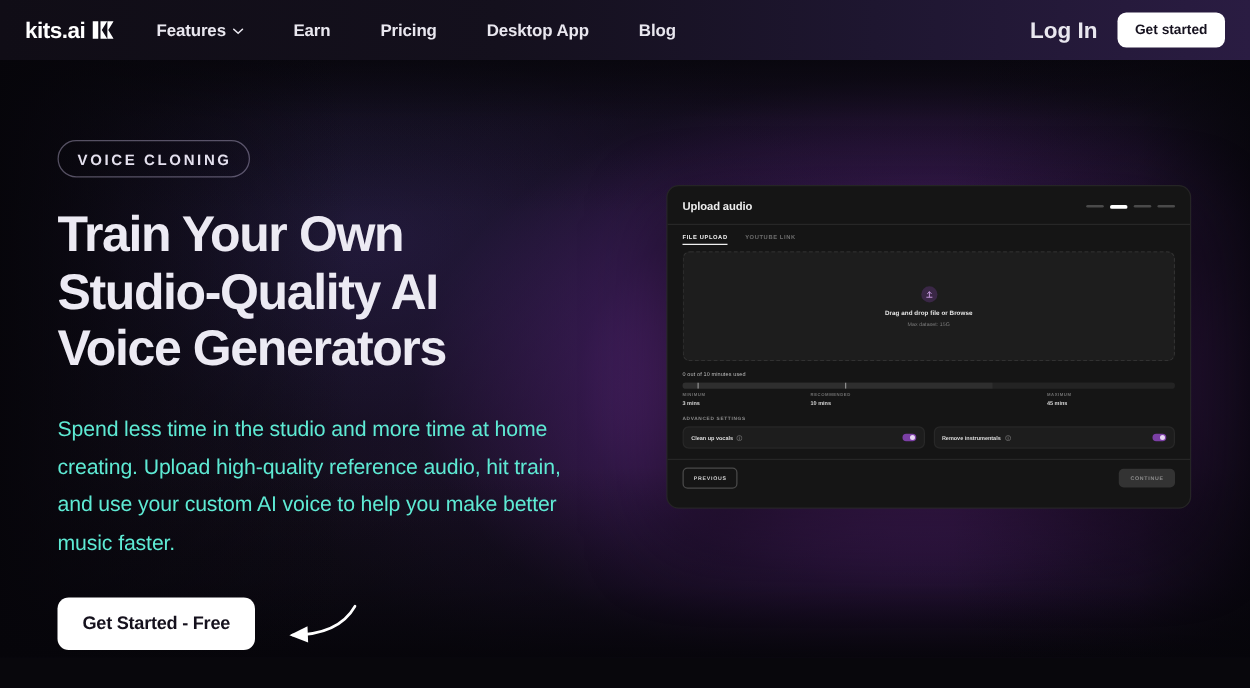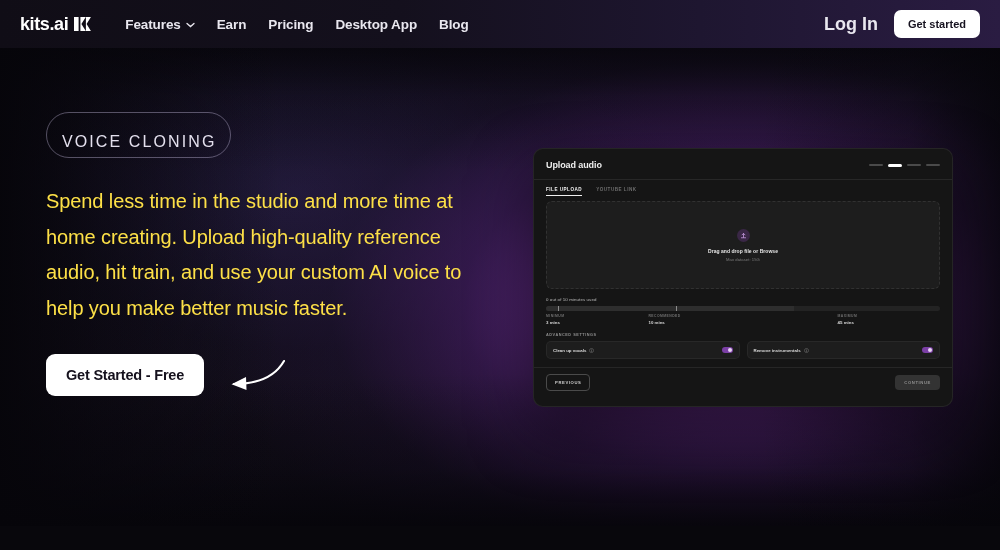--- a/index.html
+++ b/index.html
@@ -36,47 +36,47 @@
   .nav {
     position:absolute; left:0; top:0; width:1000px; height:48px; z-index:20;
     display:flex; align-items:center; padding:0 16px;
     background:linear-gradient(90deg, #100d16 0%, #14101d 40%, #1e1630 70%, #2a1c42 100%);
   }
   .logo { display:flex; align-items:center; gap:6px; margin-right:34px; padding-left:4px; }
   .logo-word {
     color:#fff; font-size:18px; font-weight:700; letter-spacing:-0.4px;
   }
   .logo-mark { display:block; }
-  .nav-links { display:flex; align-items:flex-end; gap:22px; }
+  .nav-links { display:flex; align-items:flex-end; gap:40px; }
   .nav-link {
     color:#e9e7ef; font-size:13.5px; font-weight:600; letter-spacing:-0.1px;
     display:flex; align-items:center; gap:5px; cursor:pointer; white-space:nowrap;
   }
   .chev { display:block; margin-top:2px; }
   .nav-right { margin-left:auto; display:flex; align-items:center; gap:16px; padding-right:4px; }
   .login { color:#e9e7ef; font-size:18px; font-weight:600; cursor:pointer; }
   .cta-nav {
     background:#fff; color:#16121f; font-size:11px; font-weight:700;
     padding:8px 14px; border-radius:7px; border:none; cursor:pointer; white-space:nowrap;
   }
 
   
   .left { position:absolute; left:46px; top:112px; width:480px; z-index:10; }
   .pill {
     display:inline-block; border:1px solid rgba(200,190,225,0.40);
-    border-radius:999px; padding:20px 14px 6px 15px;
-    color:#e4e0ee; font-size:16px; font-weight:400; letter-spacing:2.1px;
+    border-radius:999px; padding:8px 14px 6px 15px;
+    color:#e4e0ee; font-size:12px; font-weight:700; letter-spacing:2.1px;
   }
   h1 {
     margin-top:24px; color:#eceaf3; font-size:40px; line-height:1.14;
     font-weight:700; letter-spacing:-1.1px;
   }
   h1 .ln { display:block; }
   .sub {
-    margin-top:26px; width:430px; color:#fde047; font-size:20px;
+    margin-top:26px; width:430px; color:#5eead4; font-size:17px;
     line-height:1.78; letter-spacing:-0.1px;
   }
   .cta-wrap { margin-top:28px; display:flex; align-items:center; }
   .cta-main {
     background:#fff; color:#15111d; font-size:14.5px; font-weight:700;
     padding:13px 20px; border-radius:9px; border:none; cursor:pointer; letter-spacing:-0.2px;text-align:center;
   }
   .arrow { margin-left:6px; }
 
   
@@ -192,20 +192,25 @@
 
     <div class="nav-right">
       <span class="login">Log In</span>
       <button class="cta-nav">Get started</button>
     </div>
   </div>
 
   <div class="left">
     <div class="pill">VOICE CLONING</div>
 
+    <h1>
+      <span class="ln">Train Your Own</span>
+      <span class="ln">Studio-Quality AI</span>
+      <span class="ln">Voice Generators</span>
+    </h1>
 
     <p class="sub">Spend less time in the studio and more time at home creating.  Upload high-quality reference audio, hit train, and use your custom AI voice to help you make better music faster.</p>
 
     <div class="cta-wrap">
       <button class="cta-main">Get Started - Free</button>
       <svg class="arrow" width="78" height="36" viewBox="0 0 78 36">
         <path d="M74 4 C66 18, 50 27, 24 27" stroke="#ffffff" stroke-width="2.1" fill="none" stroke-linecap="round"></path>
         <path d="M36 20 L21.5 27.2 L36.5 33" fill="#ffffff"></path>
       </svg>
     </div>

